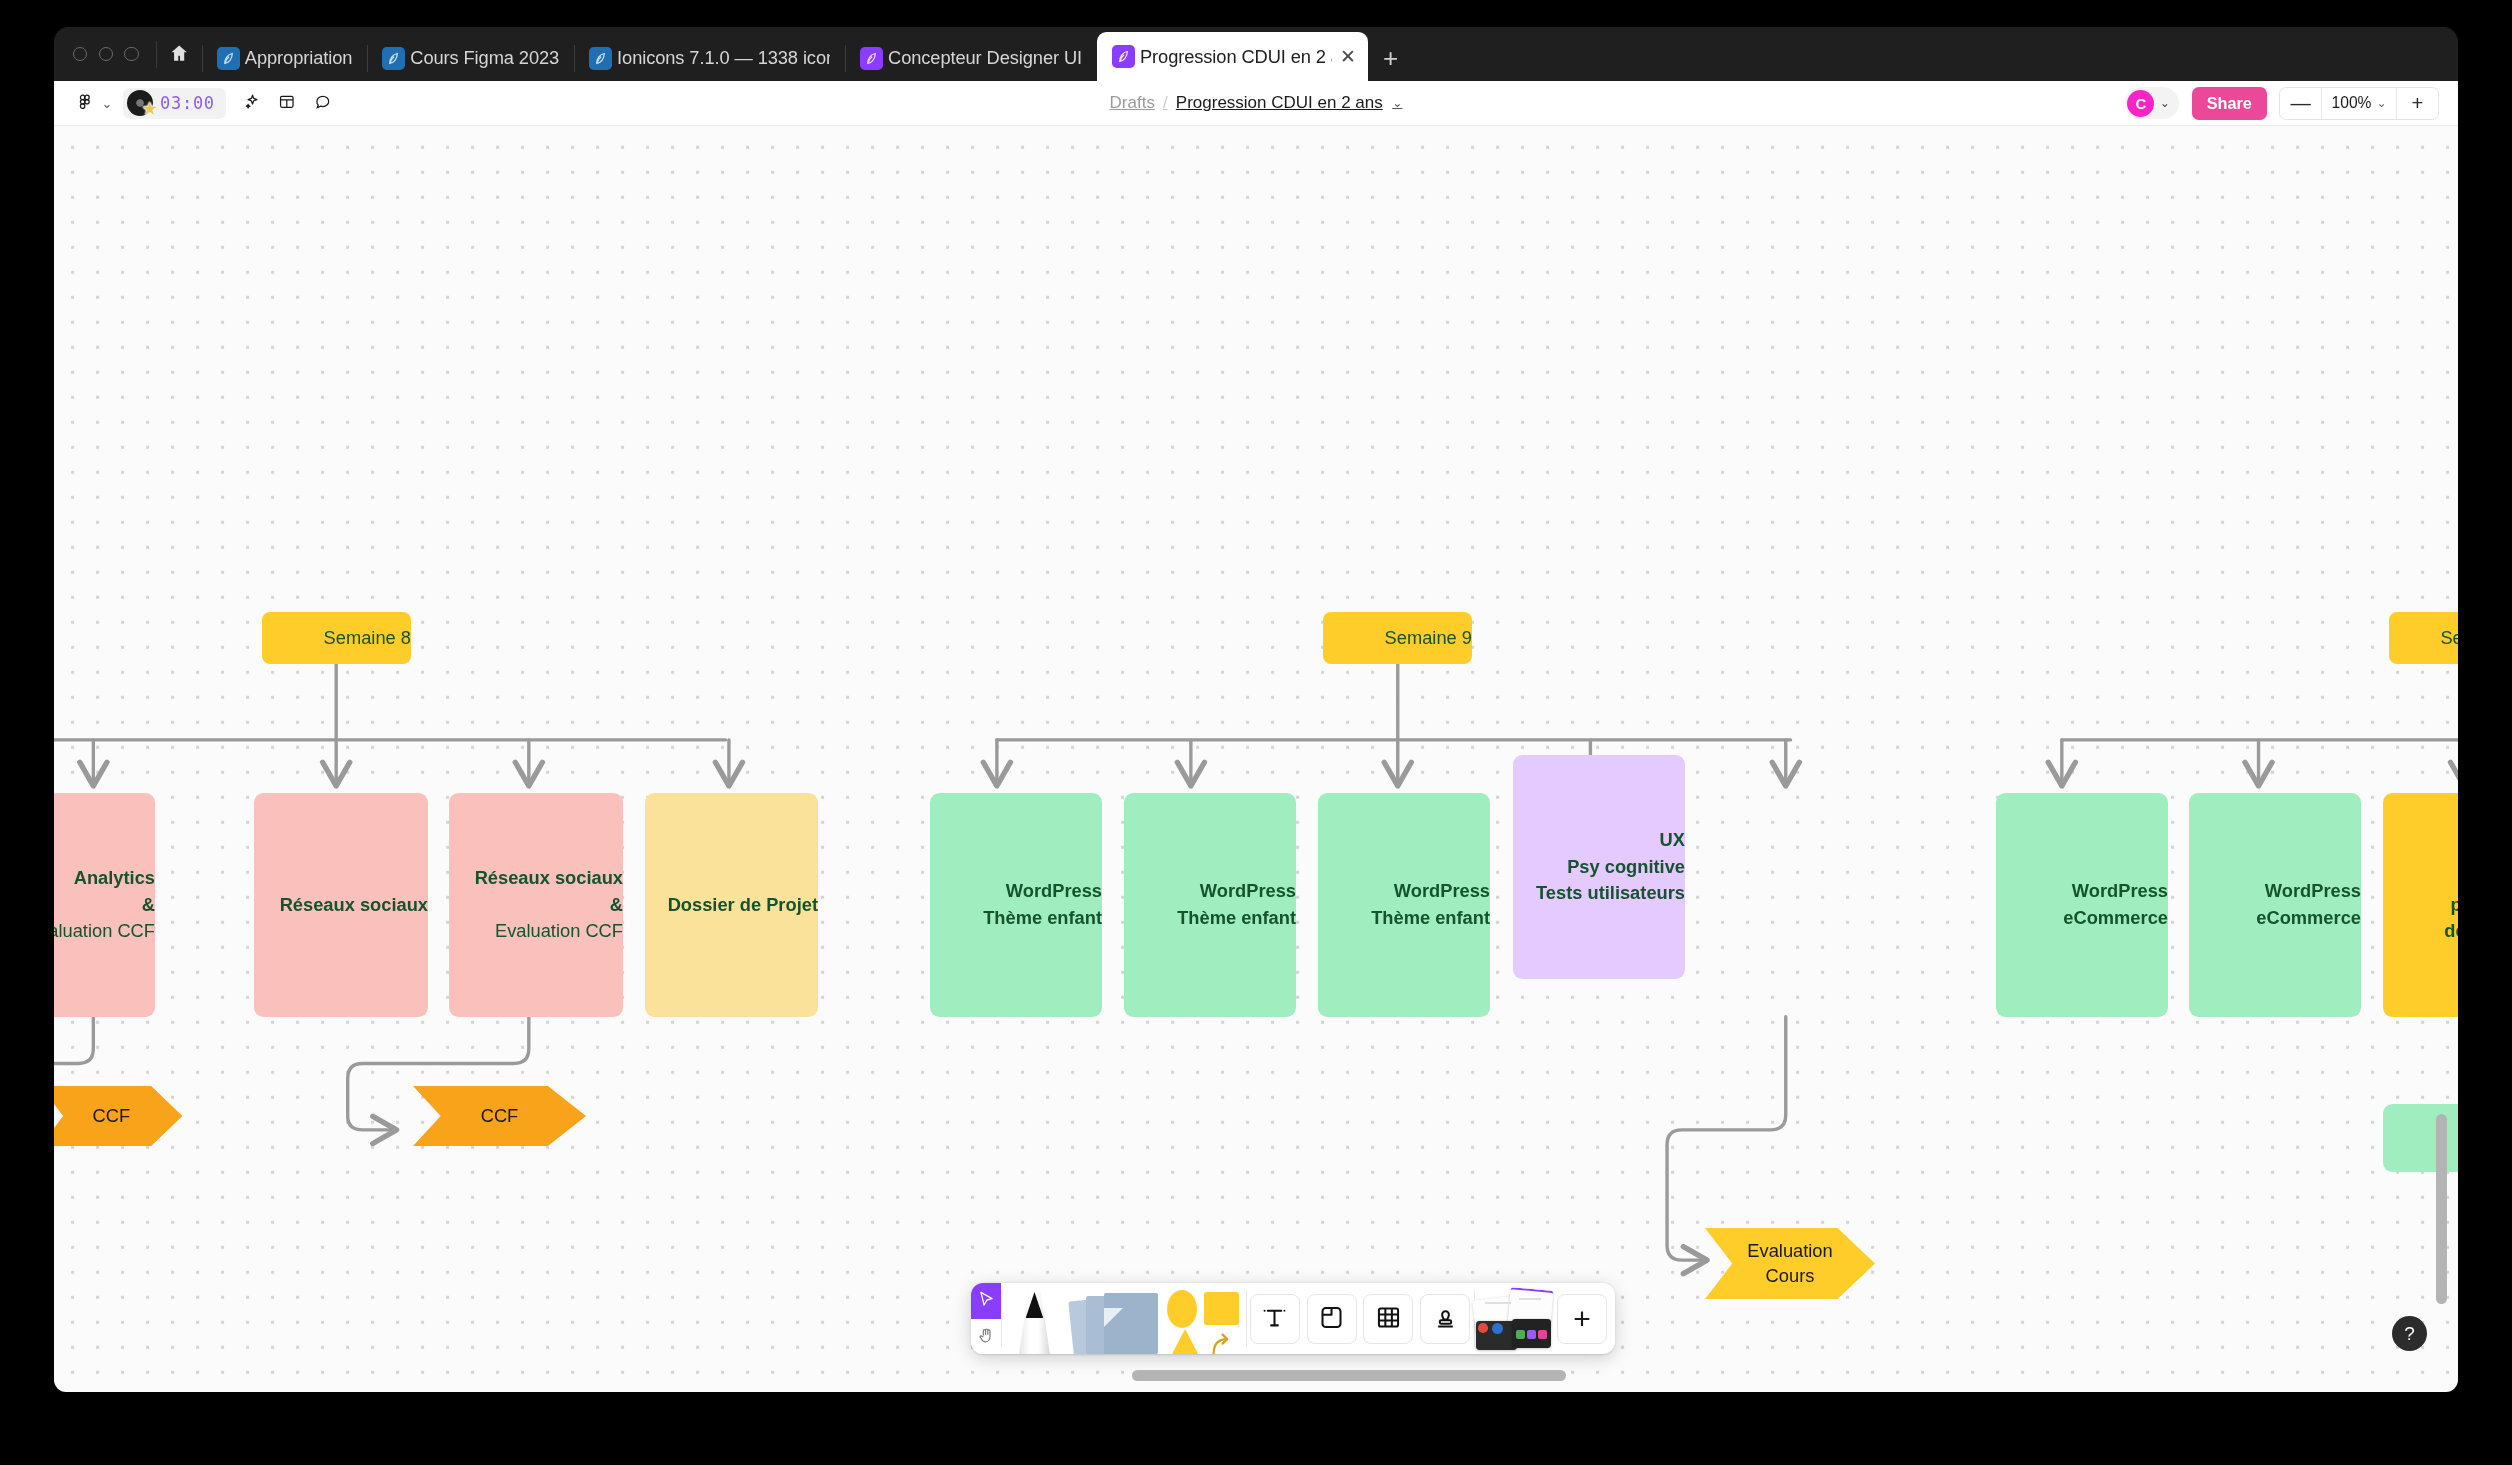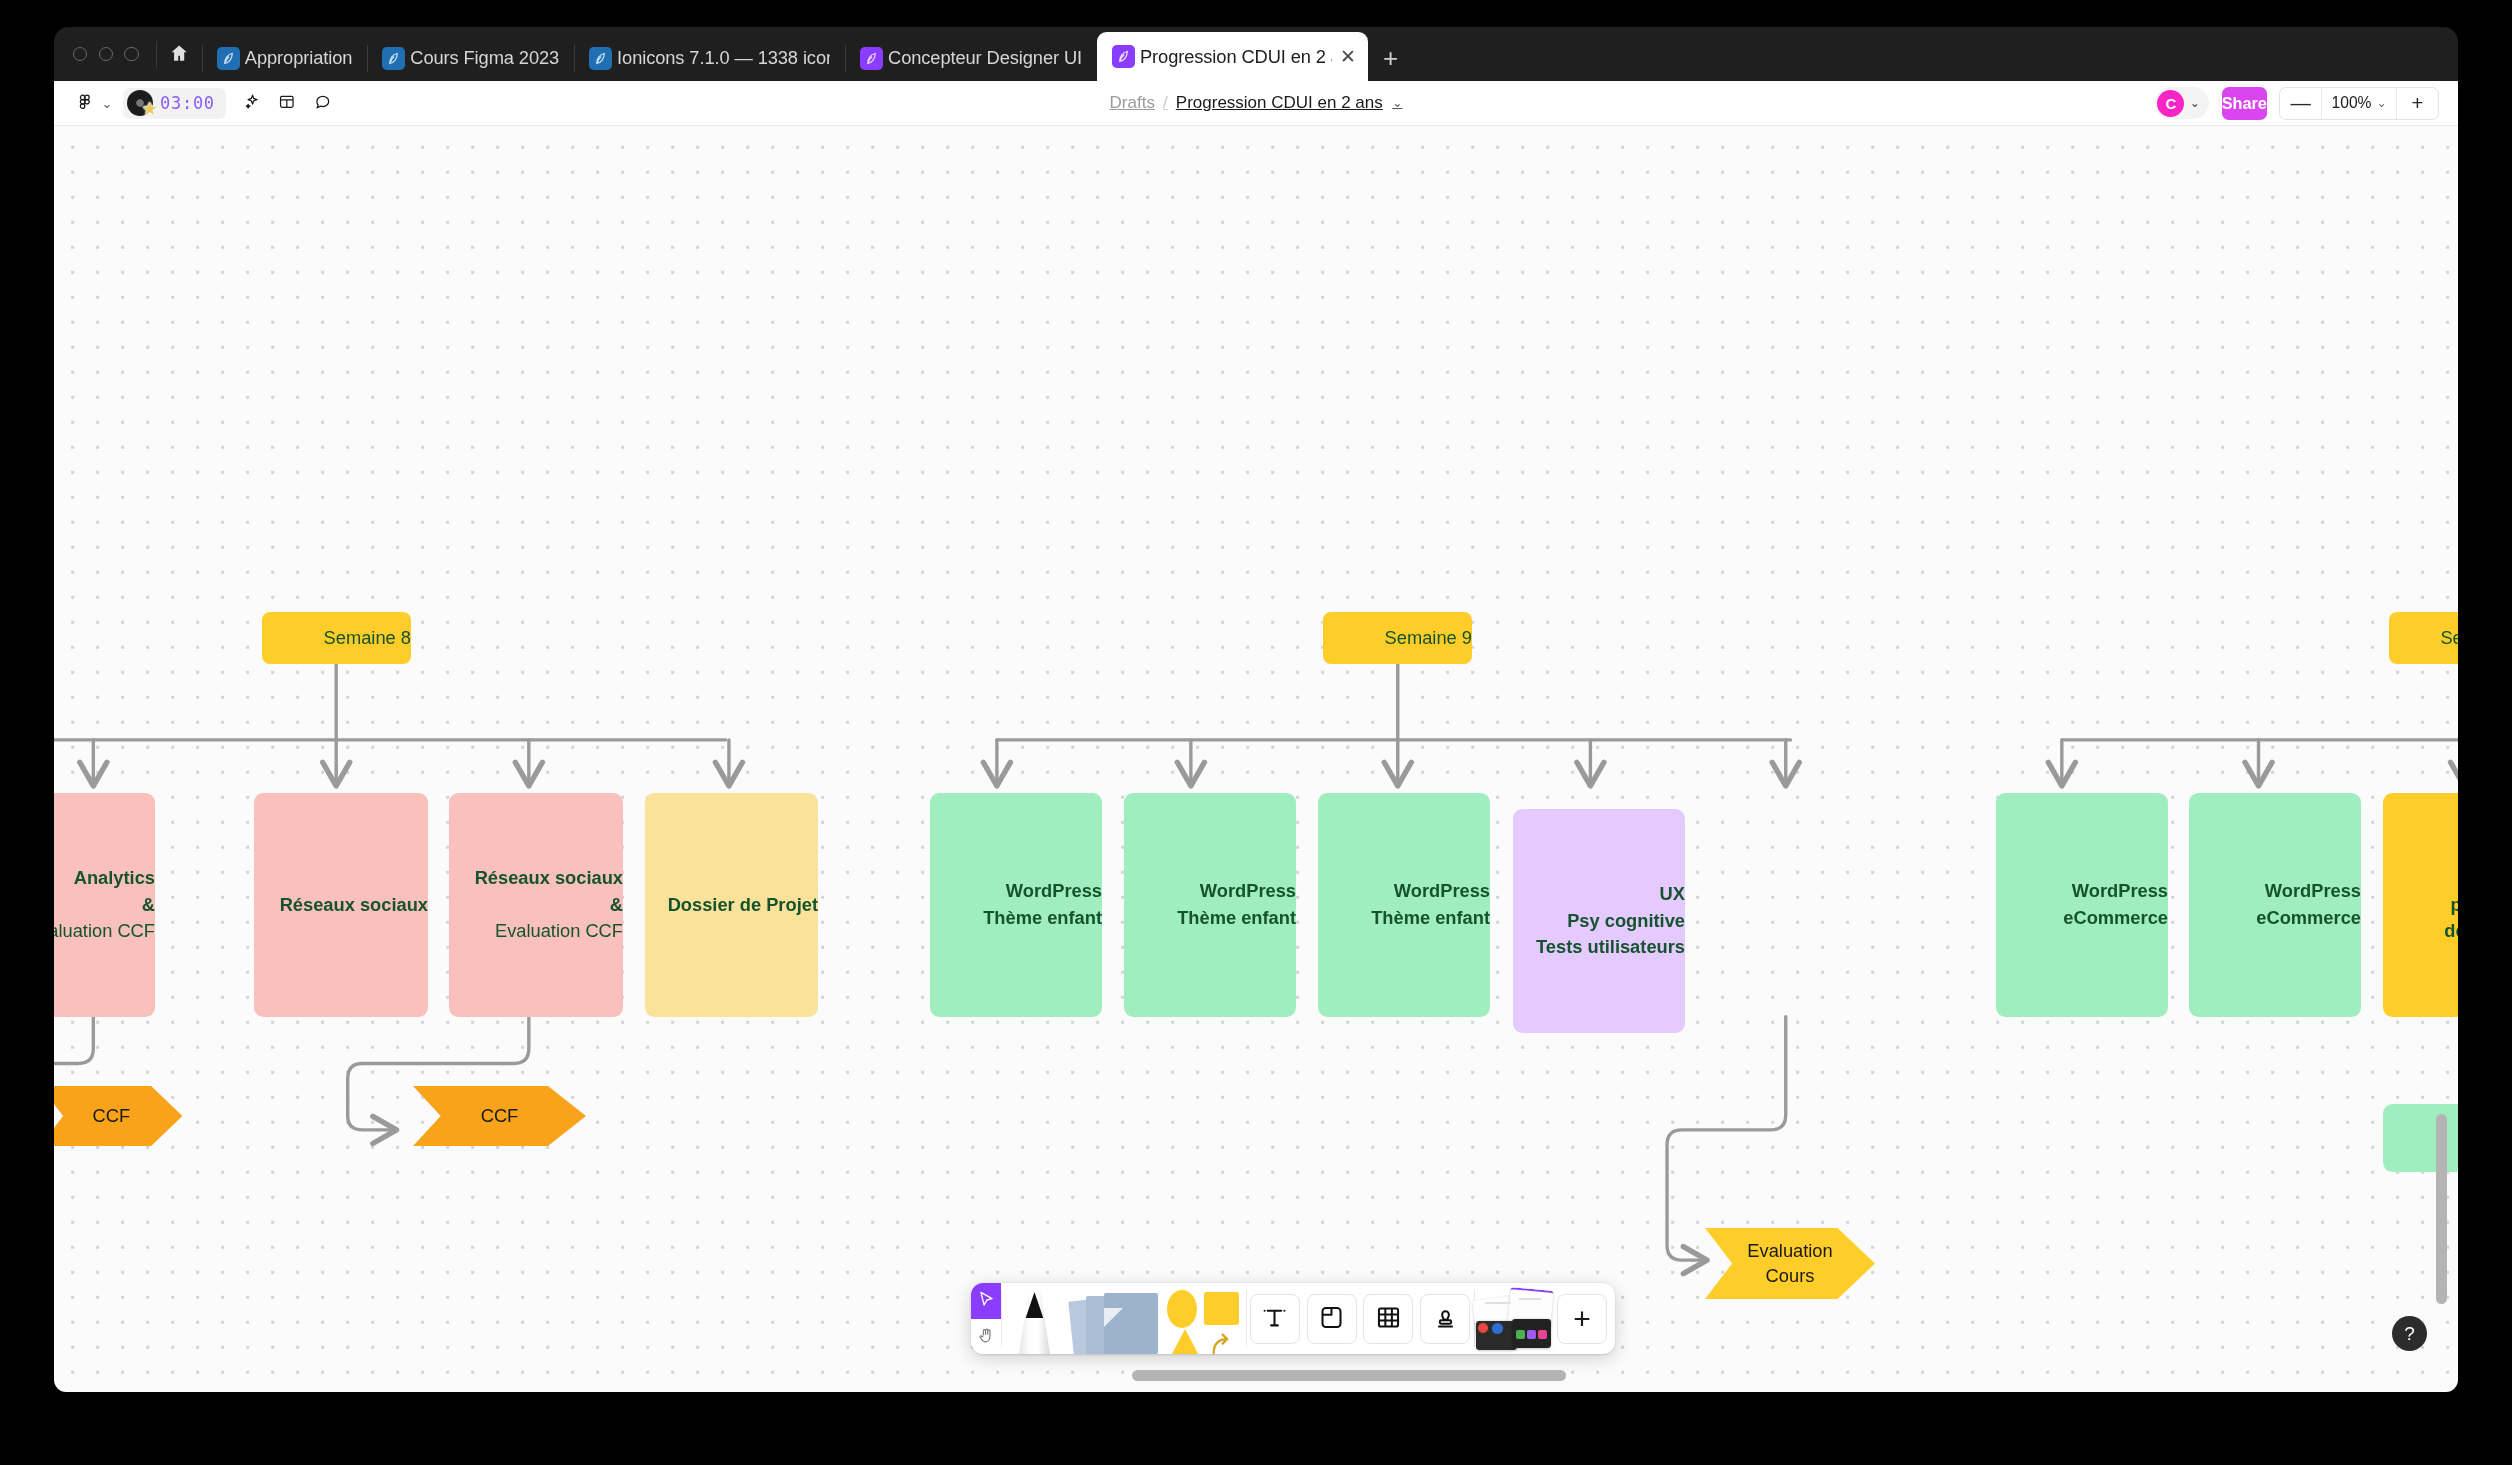--- a/index.html
+++ b/index.html
@@ -150,24 +150,24 @@
     background: #f3f3f3; border-radius: 20.3px; padding: 2.7px 9.5px 2.7px 2.7px;
   }
   .avatar {
     width: 27px; height: 27px; border-radius: 50%;
     background: #f724c6;
     color: #fff; font-size: 15px; font-weight: bold;
     display: flex; align-items: center; justify-content: center;
   }
   .avatar-chev { font-size: 12.2px; color: #444; }
   .share-btn {
-    background: #d946ef; color: #fff;
+    background: #ec4899; color: #fff;
     font-size: 16.3px; font-weight: bold;
     border-radius: 6.8px;
-    height: 33px; padding: 0 0;
+    height: 33px; padding: 0 15px;
     display: flex; align-items: center; justify-content: center;
   }
   .zoom-group {
     display: flex; align-items: center;
     border: 0.7px solid #e3e3e3; border-radius: 6.8px; height: 33px;
     overflow: hidden;
   }
   .zoom-btn {
     width: 41px; height: 100%;
     display: flex; align-items: center; justify-content: center;
@@ -550,21 +550,21 @@
       <span class="ln b">Thème enfant</span>
     </div>
     <div class="node" style="left:1070px; top:667px; width:172px; height:224px; background:#a0eec0;">
       <span class="ln b">WordPress</span>
       <span class="ln b">Thème enfant</span>
     </div>
     <div class="node" style="left:1264px; top:667px; width:172px; height:224px; background:#a0eec0;">
       <span class="ln b">WordPress</span>
       <span class="ln b">Thème enfant</span>
     </div>
-    <div class="node" style="left:1459px; top:683px; width:172px; height:224px; background:#e4caff;">
+    <div class="node" style="left:1459px; top:629px; width:172px; height:224px; background:#e4caff;">
       <span class="ln b">UX</span>
       <span class="ln b">Psy cognitive</span>
       <span class="ln b">Tests utilisateurs</span>
     </div>
     <div class="node" style="left:1942px; top:667px; width:172px; height:224px; background:#a0eec0;">
       <span class="ln b">WordPress</span>
       <span class="ln b">eCommerce</span>
     </div>
     <div class="node" style="left:2135px; top:667px; width:172px; height:224px; background:#a0eec0;">
       <span class="ln b">WordPress</span>

